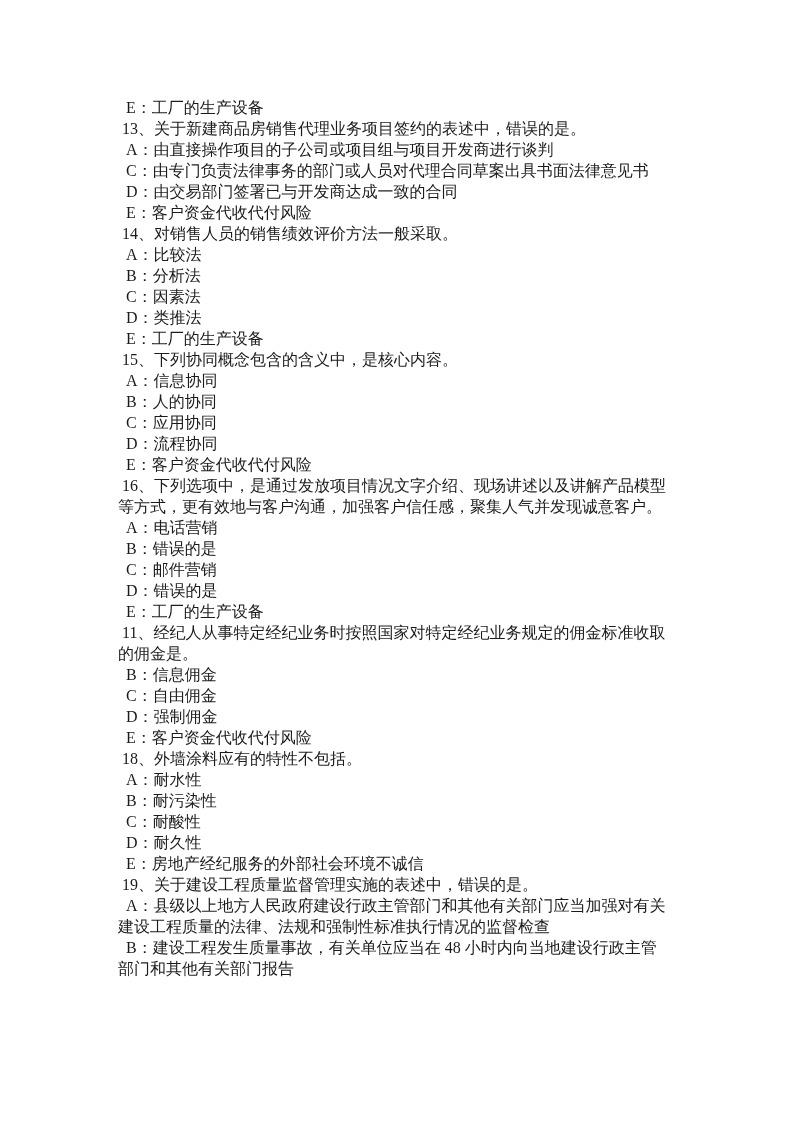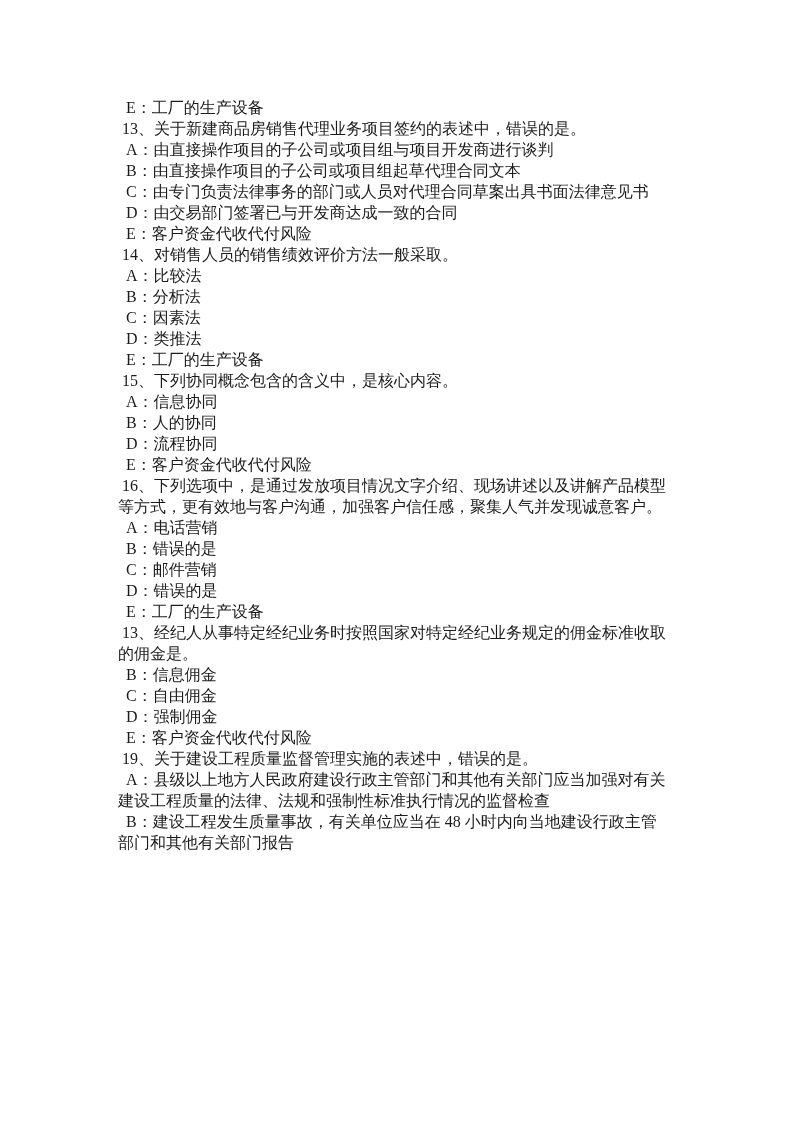--- a/index.html
+++ b/index.html
@@ -39,54 +39,62 @@
 
 <div class="page" style="background: rgb(255, 255, 255); color: rgb(27, 27, 27);">
   <div class="textblock">
 
     <p class="line opt"><span>E</span><span>：</span><span>工厂的生产设备</span></p>
 
     <div id="questions">
         <div>
           <p class="line q">13、关于新建商品房销售代理业务项目签约的表述中，错误的是。</p>
           <p class="line opt">A：由直接操作项目的子公司或项目组与项目开发商进行谈判</p>
-          <p class="line opt">B：由直接操作项目的子公司或项目组起草代理合同文本</p>
           <p class="line opt">C：由专门负责法律事务的部门或人员对代理合同草案出具书面法律意见书</p>
           <p class="line opt">D：由交易部门签署已与开发商达成一致的合同</p>
           <p class="line opt">E：客户资金代收代付风险</p>
         </div>
         <div>
           <p class="line q">14、对销售人员的销售绩效评价方法一般采取。</p>
           <p class="line opt">A：比较法</p>
           <p class="line opt">B：分析法</p>
           <p class="line opt">C：因素法</p>
           <p class="line opt">D：类推法</p>
           <p class="line opt">E：工厂的生产设备</p>
         </div>
         <div>
           <p class="line q">15、下列协同概念包含的含义中，是核心内容。</p>
           <p class="line opt">A：信息协同</p>
           <p class="line opt">B：人的协同</p>
+          <p class="line opt">C：应用协同</p>
           <p class="line opt">D：流程协同</p>
           <p class="line opt">E：客户资金代收代付风险</p>
         </div>
         <div>
           <p class="line q">16、下列选项中，是通过发放项目情况文字介绍、现场讲述以及讲解产品模型等方式，更有效地与客户沟通，加强客户信任感，聚集人气并发现诚意客户。</p>
           <p class="line opt">A：电话营销</p>
           <p class="line opt">B：错误的是</p>
           <p class="line opt">C：邮件营销</p>
           <p class="line opt">D：错误的是</p>
           <p class="line opt">E：工厂的生产设备</p>
         </div>
         <div>
-          <p class="line q">13、经纪人从事特定经纪业务时按照国家对特定经纪业务规定的佣金标准收取的佣金是。</p>
+          <p class="line q">11、经纪人从事特定经纪业务时按照国家对特定经纪业务规定的佣金标准收取的佣金是。</p>
           <p class="line opt">B：信息佣金</p>
           <p class="line opt">C：自由佣金</p>
           <p class="line opt">D：强制佣金</p>
           <p class="line opt">E：客户资金代收代付风险</p>
+        </div>
+        <div>
+          <p class="line q">18、外墙涂料应有的特性不包括。</p>
+          <p class="line opt">A：耐水性</p>
+          <p class="line opt">B：耐污染性</p>
+          <p class="line opt">C：耐酸性</p>
+          <p class="line opt">D：耐久性</p>
+          <p class="line opt">E：房地产经纪服务的外部社会环境不诚信</p>
         </div>
         <div>
           <p class="line q">19、关于建设工程质量监督管理实施的表述中，错误的是。</p>
           <p class="line opt">A：县级以上地方人民政府建设行政主管部门和其他有关部门应当加强对有关建设工程质量的法律、法规和强制性标准执行情况的监督检查</p>
           <p class="line opt">B：建设工程发生质量事故，有关单位应当在 48 小时内向当地建设行政主管部门和其他有关部门报告</p>
         </div>
       </div>
   </div>
 </div>
 

